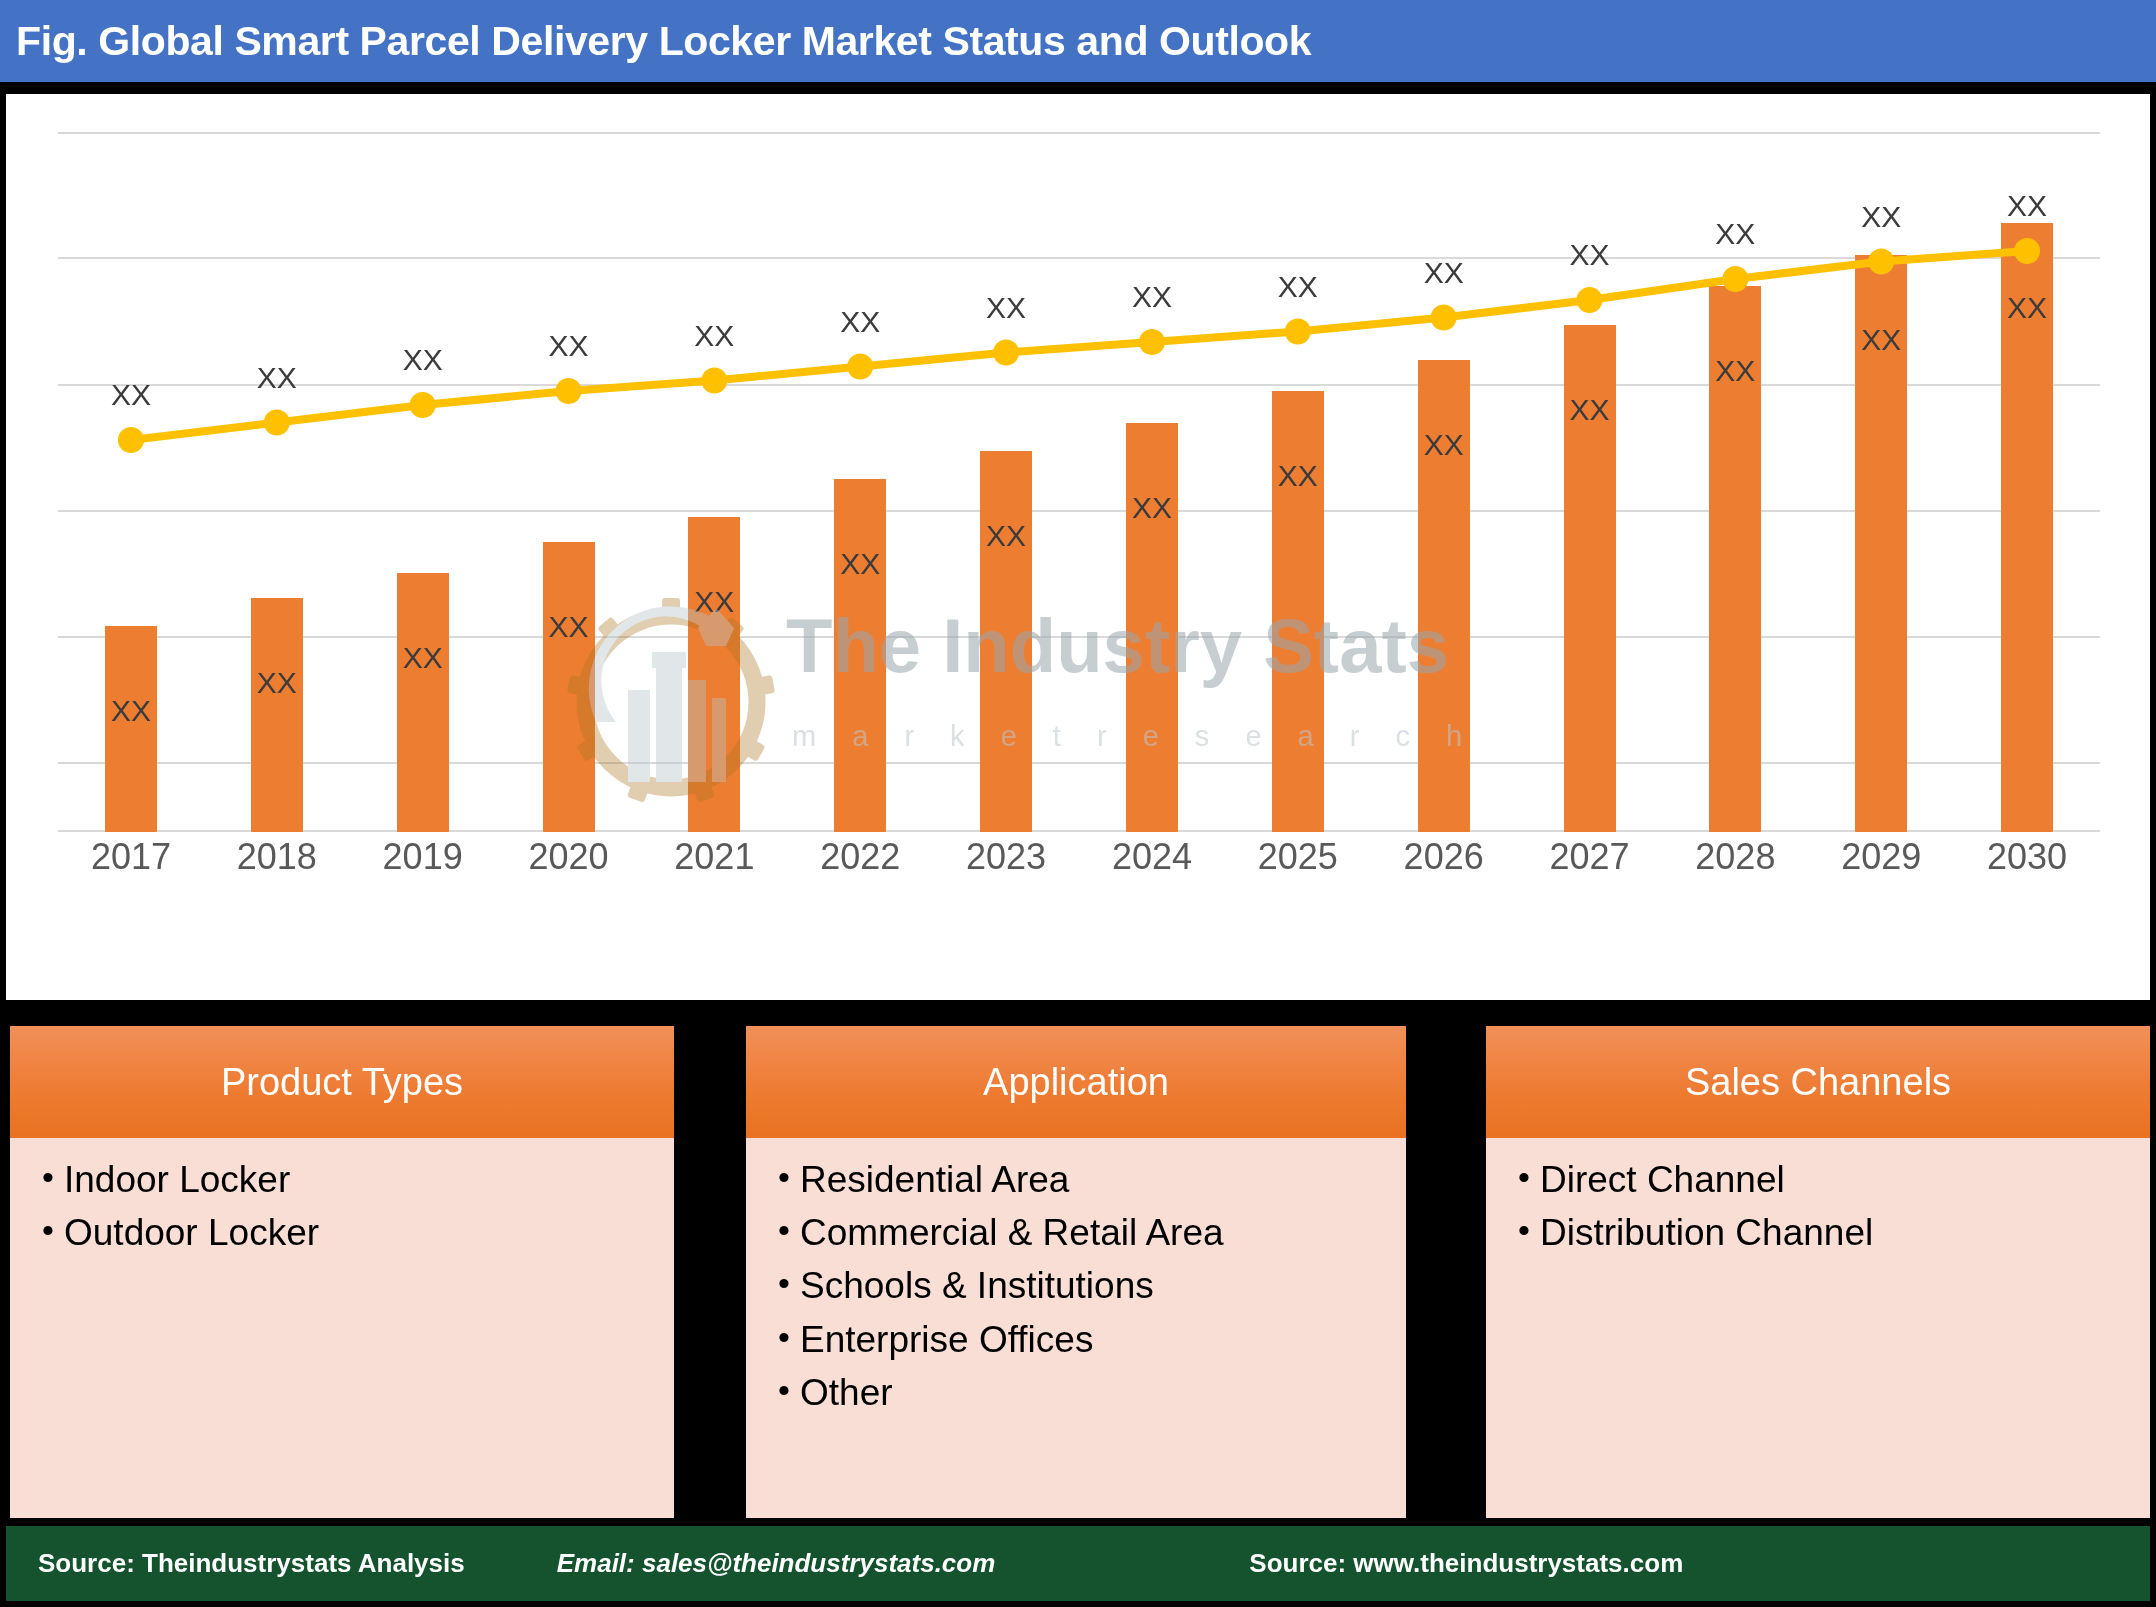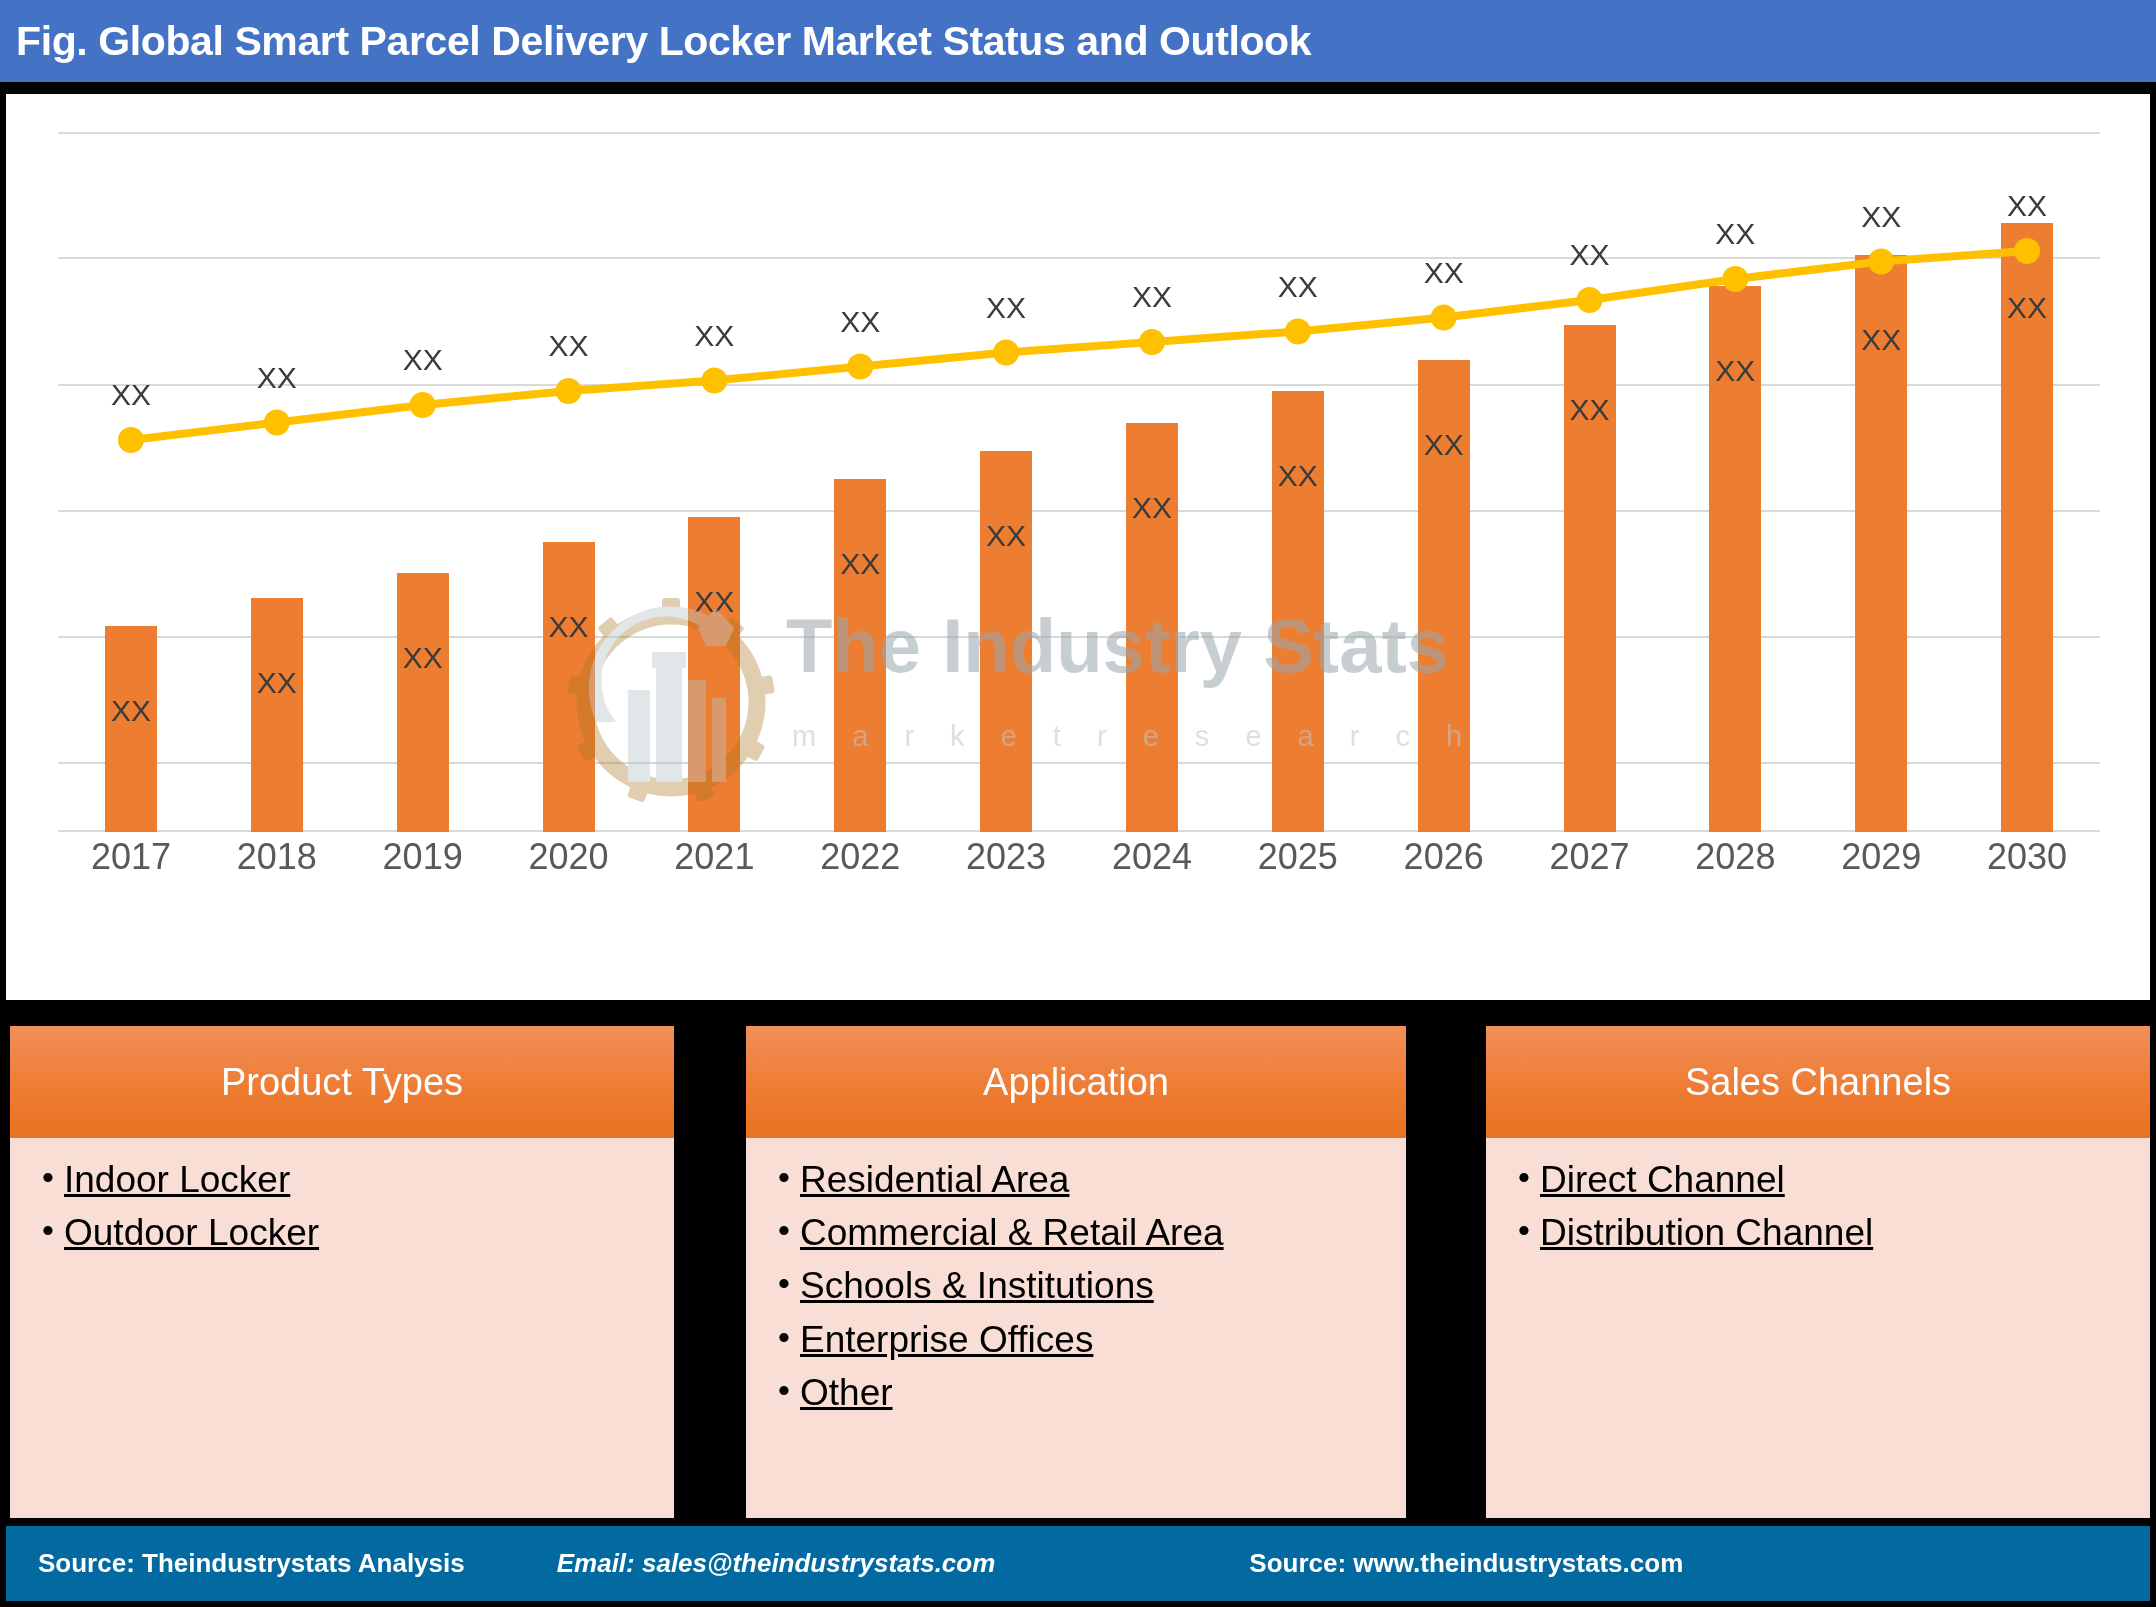--- a/index.html
+++ b/index.html
@@ -156,21 +156,20 @@
     align-items: center;
     justify-content: center;
   }
   .panel-header .ptitle {
     color: #ffffff;
     font-size: 38px;
     white-space: nowrap;
   }
   .panel-body {
     padding: 22px 6px 10px 14px;
-    text-decoration: underline;
   }
   .panel-body ul {
     margin: 0;
     padding: 0 0 0 18px;
     list-style: none;
   }
   .panel-body li {
     font-size: 37px;
     color: #000000;
     line-height: 1.06;
@@ -192,21 +191,21 @@
   #panel-sales    { left = 0;     }
   #panel-sales    { left: 1486px; top: 1026px; width: 664px; height: 492px; }
 
   
   #footer {
     position: absolute;
     left: 6px;
     top: 1526px;
     width: 2144px;
     height: 75px;
-    background: #0369a1;
+    background: #14532d;
     display: flex;
     align-items: center;
     box-sizing: border-box;
   }
   #footer .fitem {
     color: #ffffff;
     font-size: 26px;
     font-weight: bold;
     white-space: nowrap;
   }

